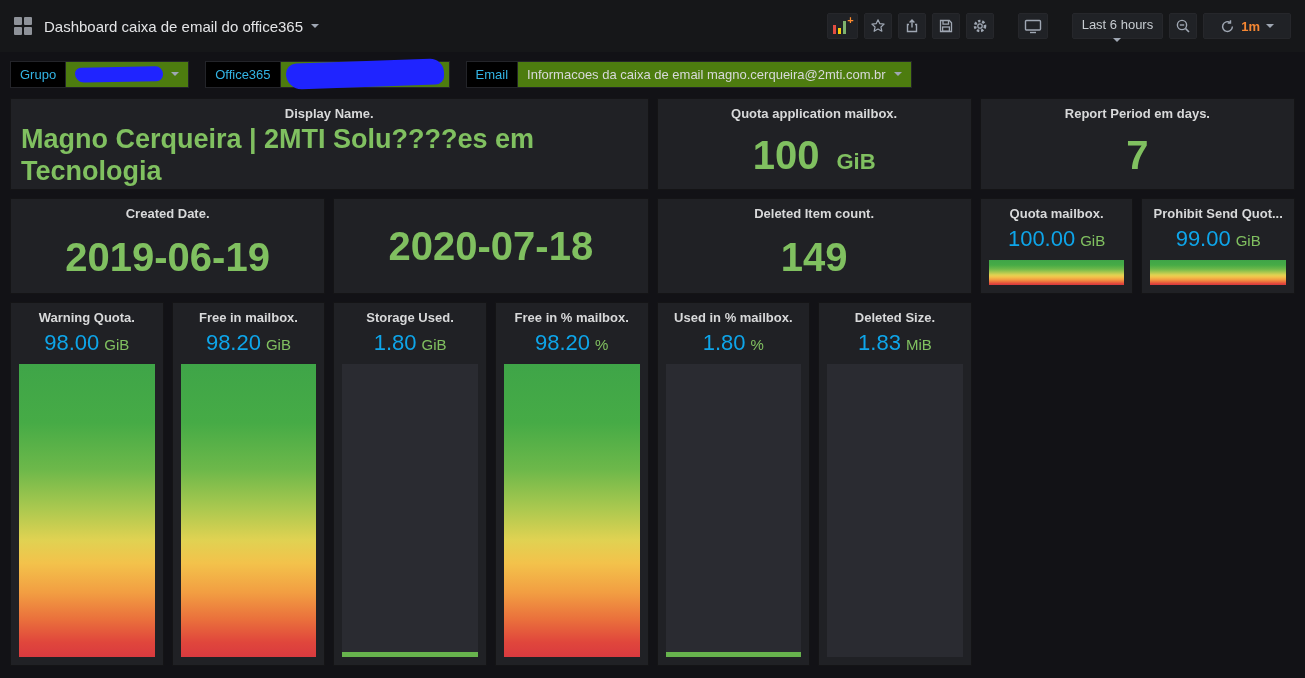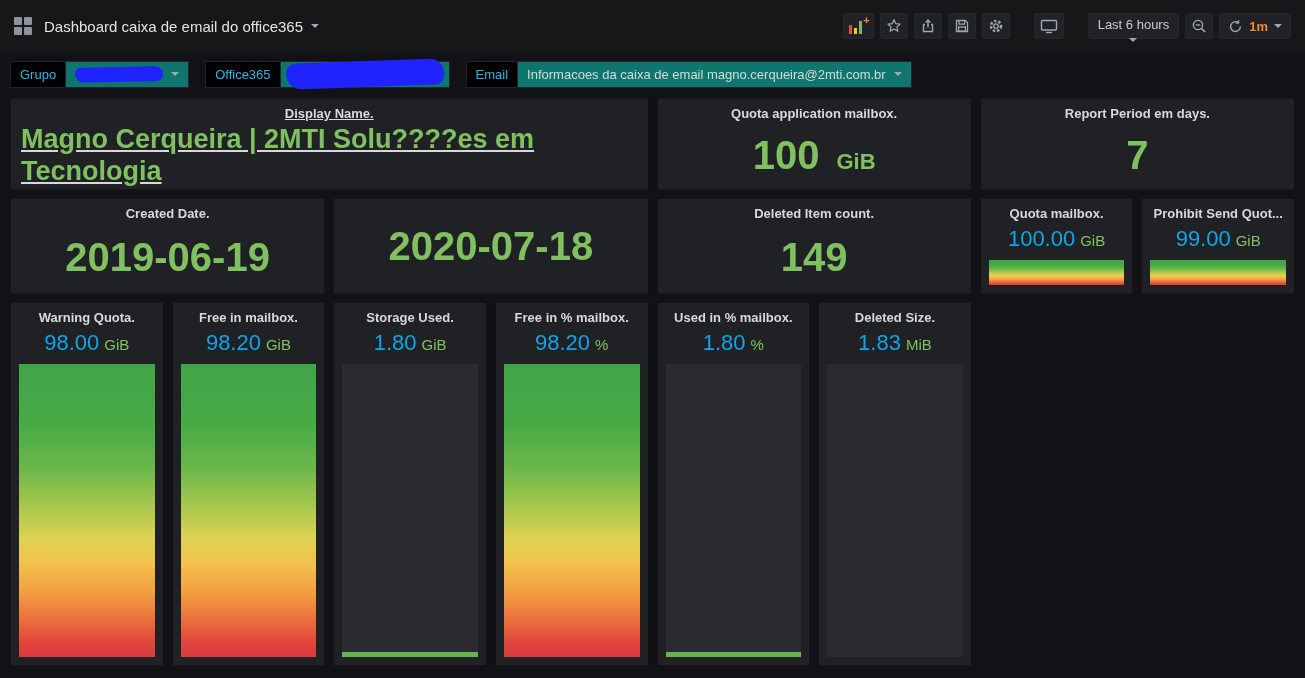--- a/index.html
+++ b/index.html
@@ -17,46 +17,46 @@
   .logo-grid { display:grid; grid-template-columns:8px 8px; grid-template-rows:8px 8px; gap:2px; cursor:pointer; }
   .logo-grid i { background:#8e9299; border-radius:1px; display:block; }
   .dash-title { display:flex; align-items:center; gap:8px; font-size:15px; color:#e3e4e6; cursor:pointer; }
   .nav-right { display:flex; align-items:center; gap:6px; }
   .icon-btn { height:26px; min-width:26px; background:#202226; border:1px solid #26272b; border-radius:2px;
               display:flex; align-items:center; justify-content:center; gap:6px; color:#9fa7b3;
               cursor:pointer; padding:0 5px; font-family:inherit; }
   .icon-btn svg { display:block; }
   .nav-gap { width:12px; }
   .time-btn { font-size:13px; color:#c7ccd1; padding:0 9px;flex-direction:column; }
-  .refresh-btn { padding:0 8px; }
+  .refresh-btn { padding:0 16px; }
   .refresh-btn .interval { color:#f58733; font-size:13px; font-weight:700; }
   .caret { width:0; height:0; border-left:4px solid transparent; border-right:4px solid transparent;
            border-top:4px solid #9fa7b3; display:inline-block; }
   .addpanel { position:relative; width:19px; height:16px; display:flex; align-items:flex-end; gap:2px; padding-right:6px; }
   .addpanel .b1 { width:3px; height:9px; background:#e24d42; }
   .addpanel .b2 { width:3px; height:6px; background:#f2cc0c; }
   .addpanel .b3 { width:3px; height:13px; background:#7eb26d; }
   .addpanel .plus { position:absolute; top:-3px; right:-2px; color:#ff8c2e; font-size:11px; font-weight:700; line-height:1; }
 
   
   .submenu { height:44px; display:flex; align-items:center; padding:0 10px; gap:16px; }
   .var { display:flex; align-items:stretch; height:27px; }
   .var-label { font-size:13px; color:#33b5e5; background:#000000; display:flex; align-items:center;
                padding:0 9px; border:1px solid #232429; border-right:none; white-space:nowrap; }
-  .var-value { background:#0f766e; border:1px solid #232429; display:flex; align-items:center;
+  .var-value { background:#4d7c0f; border:1px solid #232429; display:flex; align-items:center;
                padding:0 9px; gap:8px; cursor:pointer; color:#d8d9da; font-size:13px; overflow:visible; white-space:nowrap; }
   .redact { background:#1f24ff; display:inline-block; }
   .redact.grupo { width:88px; height:15px; border-radius:8px 10px 9px 12px; transform:rotate(-1deg); }
   .redact.office { width:158px; height:26px; border-radius:12px 16px 10px 18px; transform:rotate(-2deg); margin:-5px -4px; }
 
   
   .grid { display:grid; grid-template-columns:repeat(8, 1fr); grid-template-rows:92px 96px 364px;
           gap:8px; padding:2px 10px 10px; }
   .panel { background:#202125; border:1px solid #141416; display:flex; flex-direction:column; min-width:0; }
-  .span4 { grid-column:span 4;text-decoration:underline; } .span2 { grid-column:span 2; }
+  .span4 { grid-column:span 4; } .span2 { grid-column:span 2; }
   .panel-title { font-size:13px; font-weight:700; color:#d8d9da; text-align:center; padding:7px 6px 0;
                  cursor:pointer; white-space:nowrap; overflow:hidden; }
   .stat-body { flex:1; display:flex; align-items:baseline; justify-content:center; gap:8px;
                align-items:center; }
   .stat-row { display:flex; align-items:baseline; gap:17px; }
   .stat-num { font-size:40px; font-weight:600; color:#80c060; line-height:1; }
   .stat-unit { font-size:22px; font-weight:600; color:#80c060; }
   .stat-body.left { justify-content:center; padding:0 10px; }
   .display-text { font-size:27px; font-weight:600; color:#80c060; line-height:1.2; }
 

